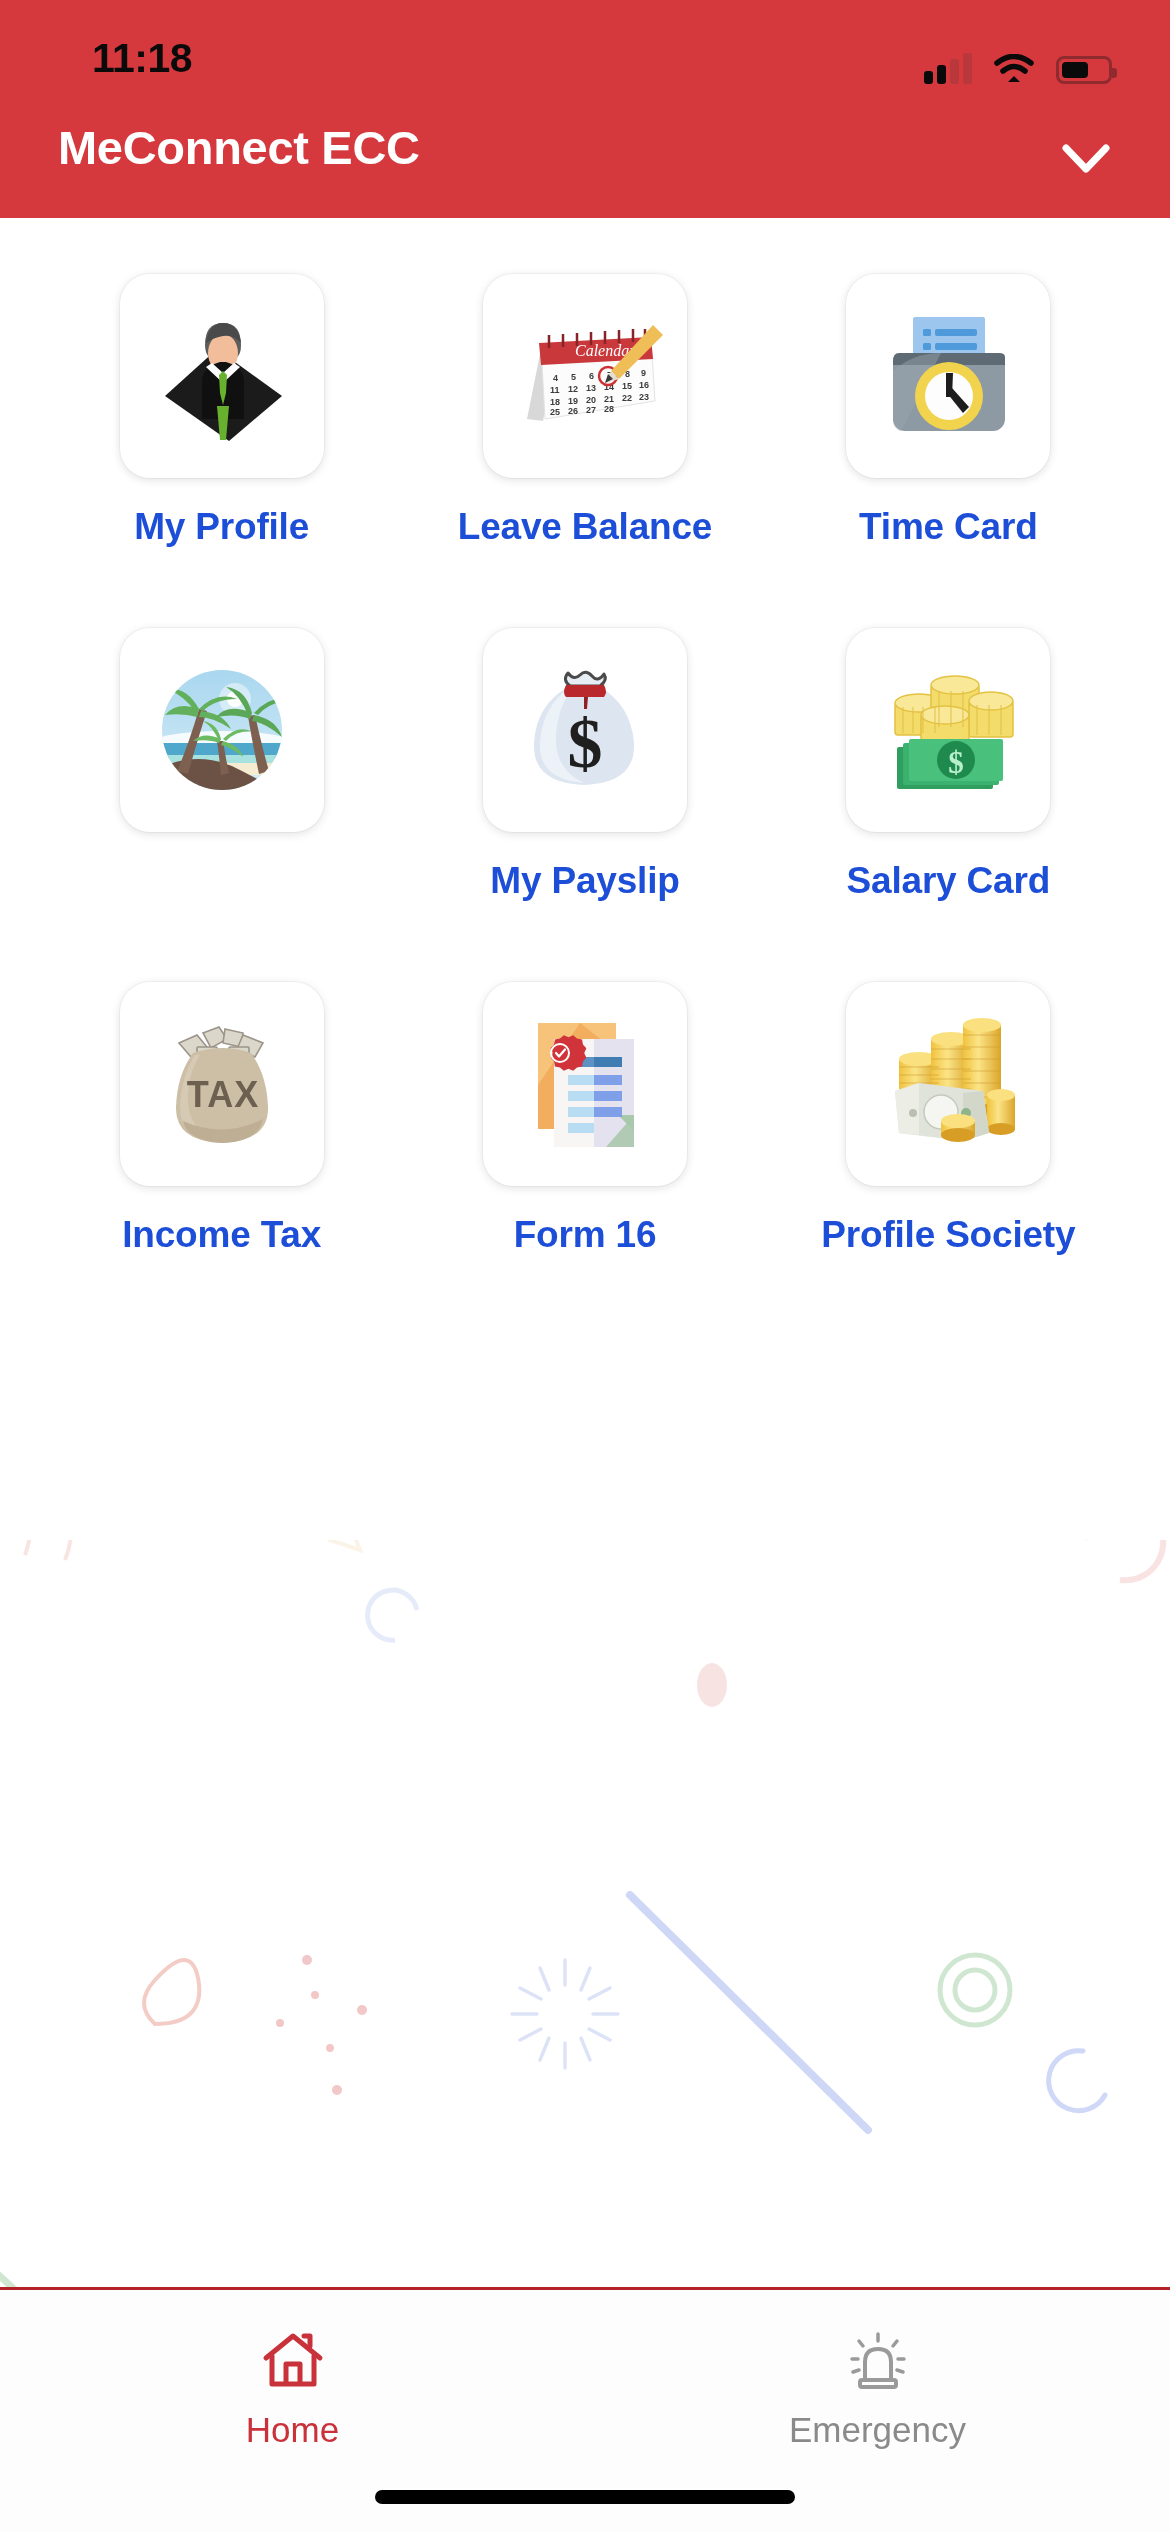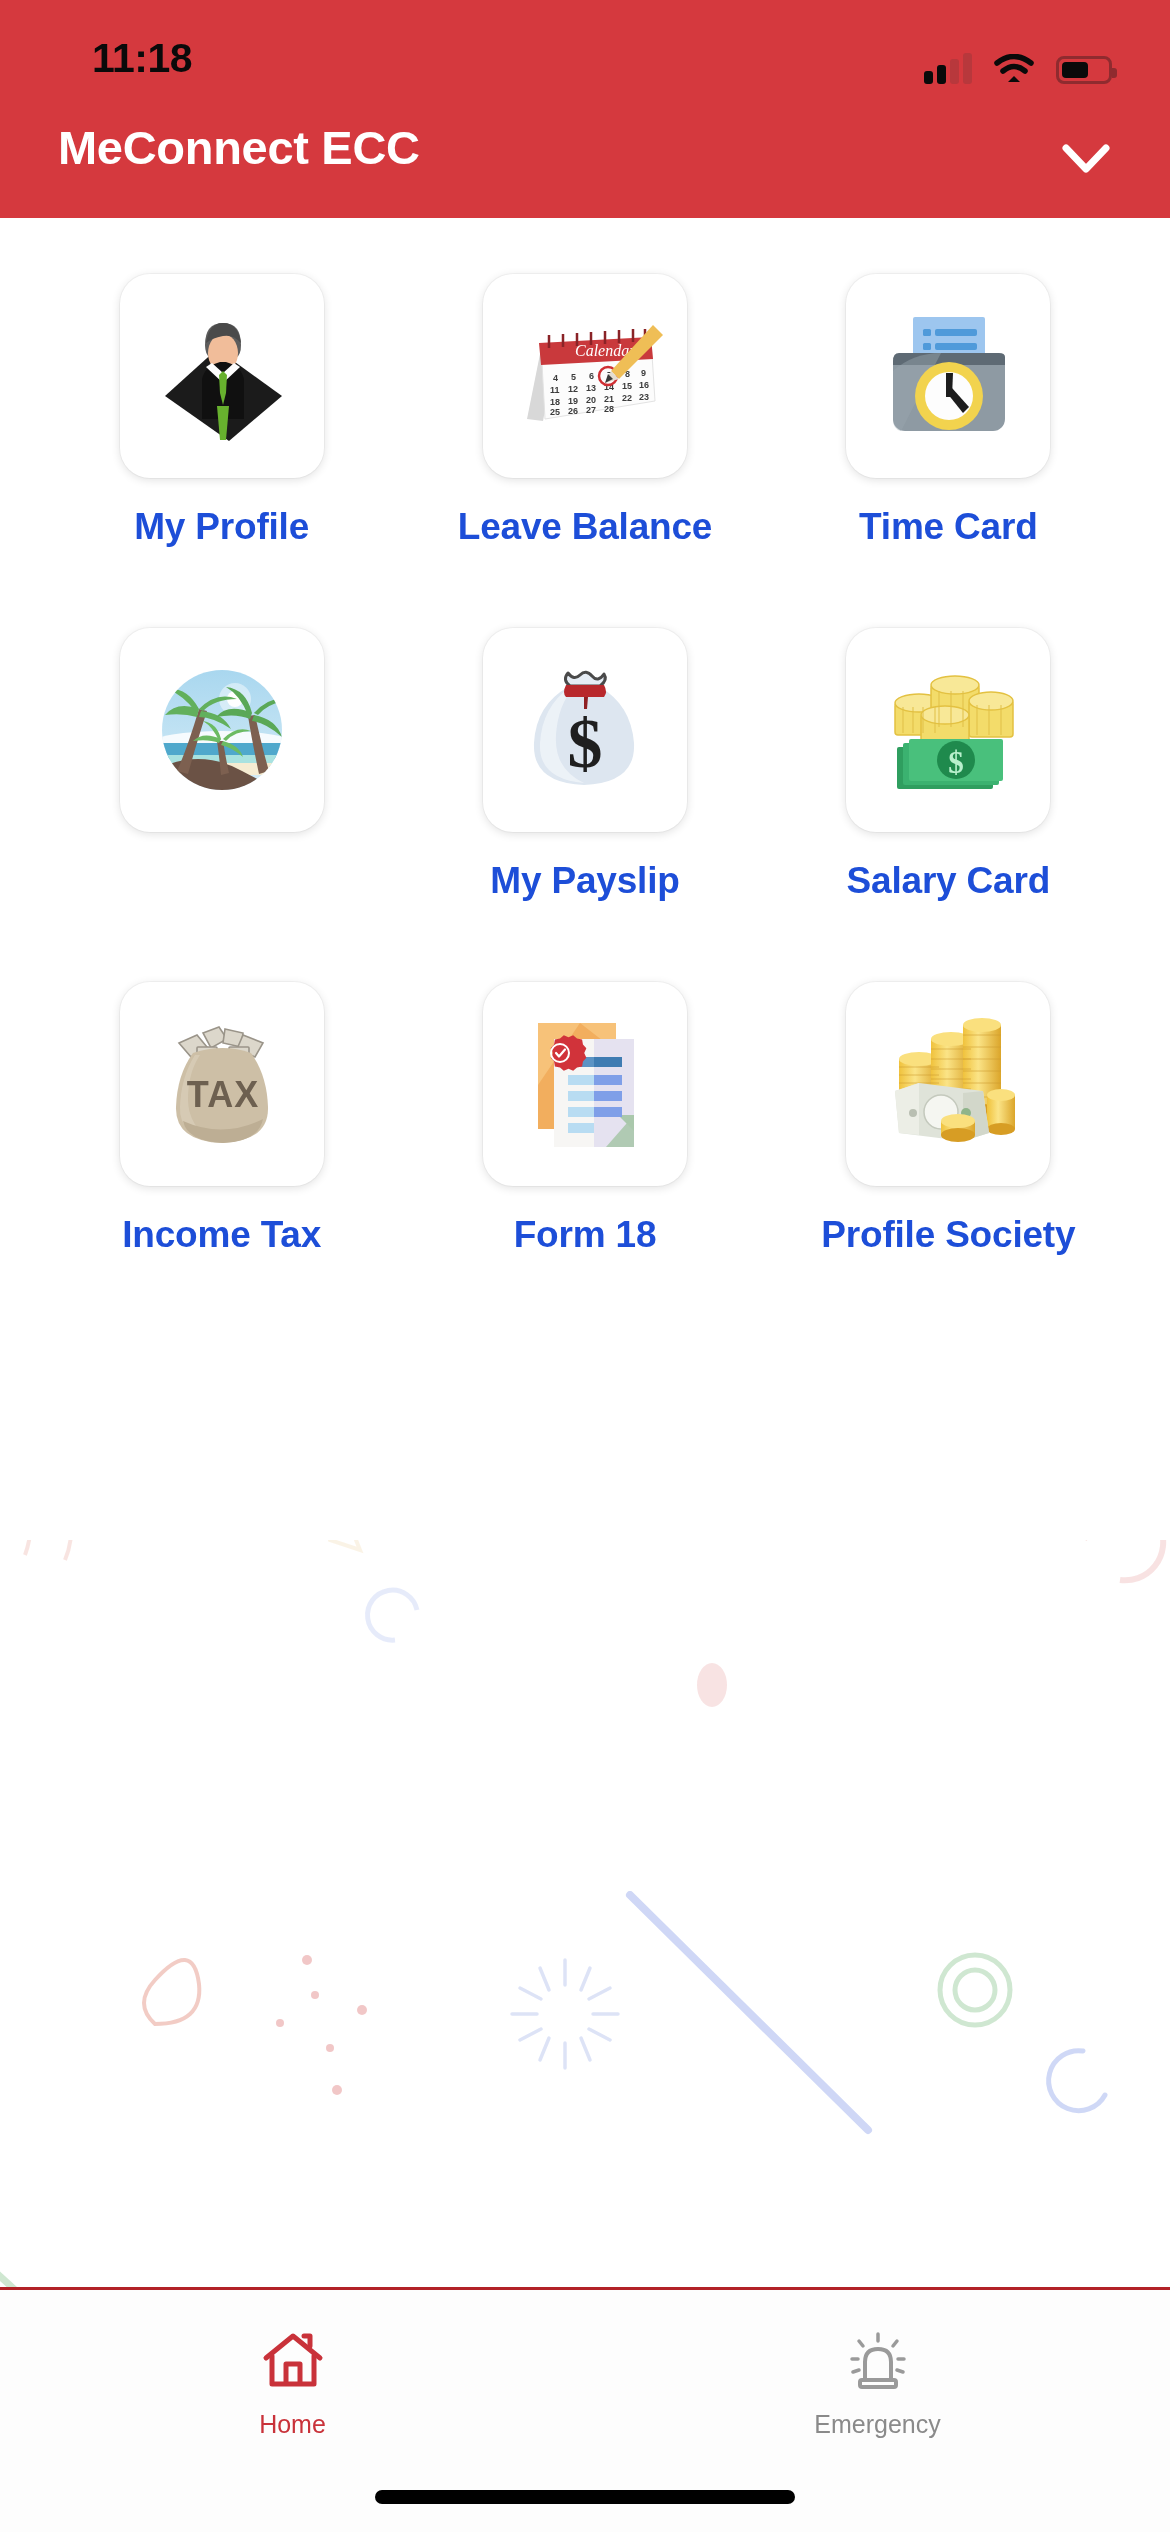--- a/index.html
+++ b/index.html
@@ -94,21 +94,21 @@
   .navbar {
     position:absolute; left:0; bottom:0; width:1170px; height:245px;
     background:#fdfdfd; border-top:3px solid #b22227;
     display:flex; z-index:5;
   }
   .navitem {
     flex:1; display:flex; flex-direction:column; align-items:center;
     padding-top:36px; position:relative; cursor:pointer;
   }
   .nav-ico { width:70px; height:70px; position:relative; }
-  .nav-label { margin-top:14px; font-size:25px; color:#8a8a8a; }
+  .nav-label { margin-top:14px; font-size:35px; color:#8a8a8a; }
   .navitem.active .nav-label { color:#c9323a; }
   .badge {
     position:absolute; left:50%; margin-left:6px; top:24px;
     min-width:74px; height:58px; border-radius:29px;
     background:#c72127; color:#fff;
     font-size:39px; font-weight:500;
     display:flex; align-items:center; justify-content:center;
     padding:0 12px;
   }
   .home-indicator {
@@ -480,21 +480,21 @@
             <rect x="84" y="98" width="28" height="10" fill="#7f9fe8"></rect>
             <rect x="58" y="114" width="26" height="10" fill="#b8dcf2"></rect>
           </g>
           <g transform="translate(50,44)">
             <path d="M0 -17 l4.5 -4 l5.5 2.5 l5.5 -2.5 l4.5 4 l6 1 l1 6 l4 4.5 l-2.5 5.5 l2.5 5.5 l-4 4.5 l-1 6 l-6 1 l-4.5 4 l-5.5 -2.5 l-5.5 2.5 l-4.5 -4 l-6 -1 l-1 -6 l-4 -4.5 l2.5 -5.5 l-2.5 -5.5 l4 -4.5 l1 -6z" fill="#d1333a" transform="translate(0,0) scale(0.85)"></path>
             <circle cx="0" cy="0" r="9" fill="none" stroke="#fff" stroke-width="2"></circle>
             <path d="M-4 0 l3 3.5 l6 -7" stroke="#fff" stroke-width="2.2" fill="none" stroke-linecap="round" stroke-linejoin="round"></path>
           </g>
         </svg>
       </div>
-      <div class="tile-label">Form 18</div>
+      <div class="tile-label">Form 16</div>
     </div>
 
     <div class="tile">
       <div class="tile-icon">
         <svg width="150" height="150" viewBox="0 0 150 150">
           <defs>
             <linearGradient id="gold" x1="0" y1="0" x2="1" y2="0">
               <stop offset="0" stop-color="#f0c23c"></stop>
                 <stop offset="0.4" stop-color="#fbe487"></stop>
               <stop offset="1" stop-color="#dba52a"></stop>

